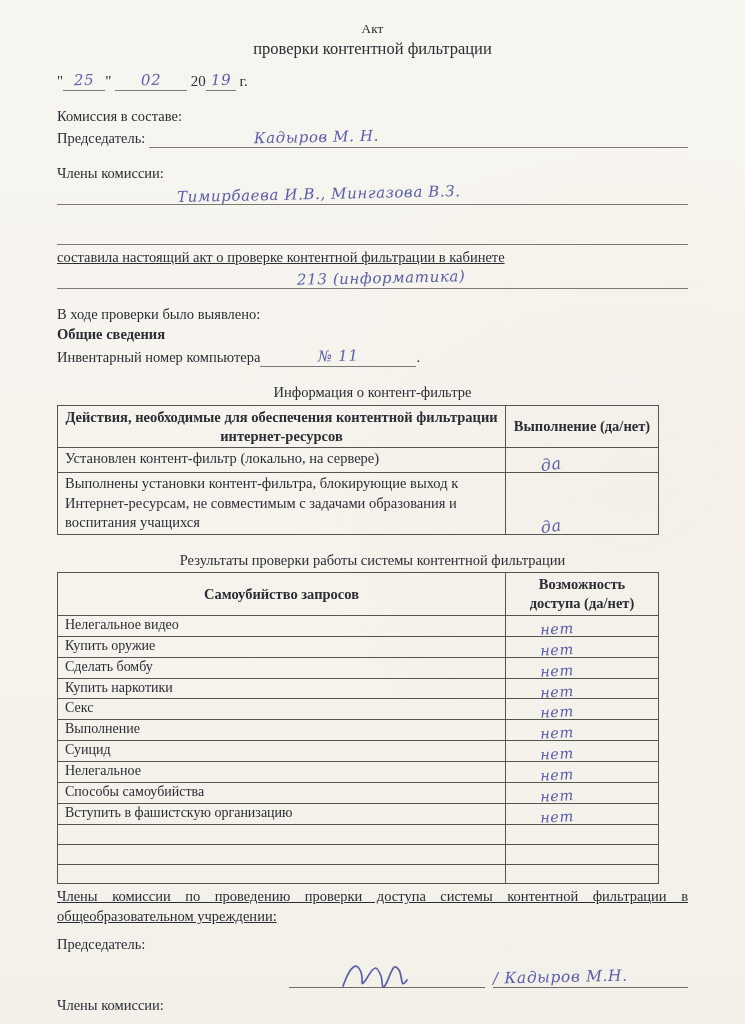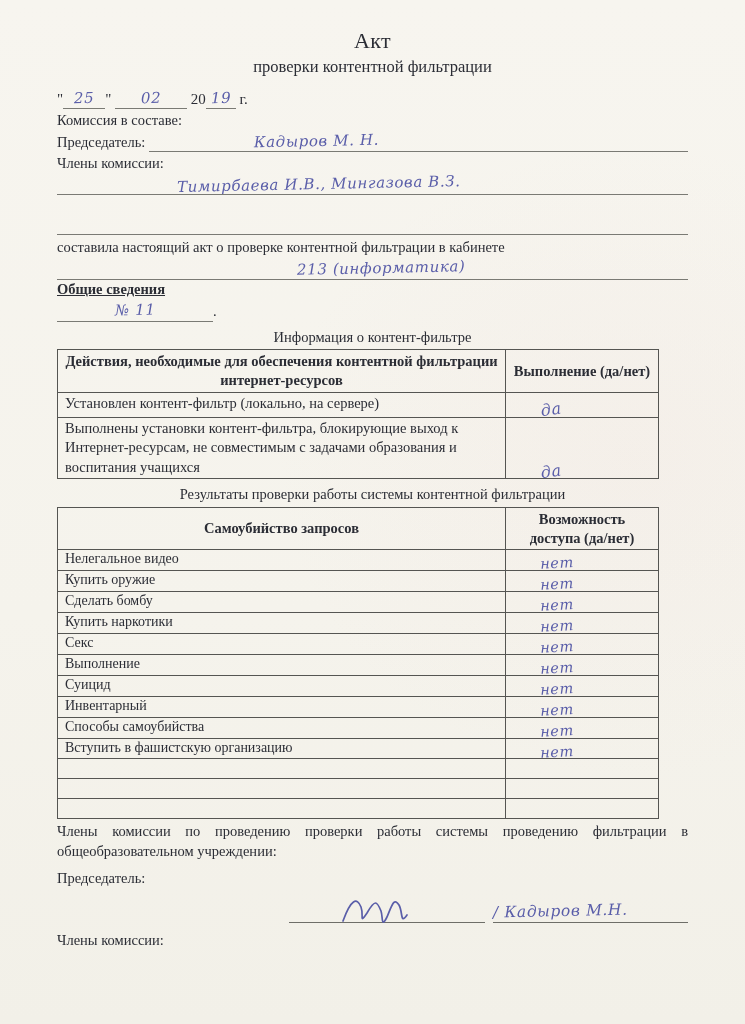--- a/index.html
+++ b/index.html
@@ -11,46 +11,46 @@
   .page{
     position:relative;width:745px;height:1024px;box-sizing:border-box;
     padding:20px 57px 0 57px;
     color:#2b2d35;
     background:
       radial-gradient(ellipse at 85% 45%, rgba(233,200,200,.10), rgba(0,0,0,0) 40%),
       linear-gradient(180deg,#f7f5ef 0%,#f5f3ec 60%,#f2f0e8 100%);
     font-size:14.5px;line-height:1.35;
   }
   .center{text-align:center;}
-  .doc-title{font-size:22px;margin-top:6px;letter-spacing:.3px;}
+  .doc-title{font-size:13px;letter-spacing:.3px;}
   .doc-subtitle{font-size:16.5px;}
-  .row{margin-top:2px;}
+  .row{margin-top:16px;}
   .hw{
     font-family:"DejaVu Serif", serif;font-style:italic;
     color:#5a5ea9;letter-spacing:.6px;font-size:15px;
     display:inline-block;transform:rotate(-1.2deg);
   }
   .uline{display:inline-block;border-bottom:1px solid #7a7a74;text-align:center;vertical-align:bottom;}
   .fline{border-bottom:1px solid #7a7a74;min-height:19px;}
   .date-line{margin-top:10px;font-size:15px;}
   .d-day{width:42px;}
   .d-month{width:72px;}
   .d-year{width:30px;}
   .label-line{display:flex;align-items:flex-end;}
   .label-line .fill{flex:1;border-bottom:1px solid #7a7a74;margin-left:4px;}
   .chair-hw{margin-left:105px;margin-bottom:-3px;}
   .members-line .hw{margin-left:120px;margin-bottom:-2px;}
   .blankline{margin-top:20px;}
-  p.just{text-align:justify;margin:3px 0 0 0;}
+  p.just{text-align:justify;margin:3px 0 0 0;text-decoration:underline;}
   .cab-line .hw{margin-left:240px;margin-bottom:-4px;}
-  .bold{font-weight:bold;text-decoration:underline;}
+  .bold{font-weight:bold;}
   .inv-row{display:flex;align-items:flex-end;margin-top:1px;}
   .inv-fill{width:156px;border-bottom:1px solid #7a7a74;text-align:center;}
   .inv-fill .hw{margin-bottom:-2px;}
-  .tbl-title{text-align:center;margin-top:6px;margin-bottom:2px;}
+  .tbl-title{text-align:center;margin-top:16px;margin-bottom:2px;}
   table.tbl{border-collapse:collapse;width:601px;table-layout:fixed;}
   table.tbl,.tbl th,.tbl td{border:1px solid #555552;}
   .tbl th{font-weight:bold;text-align:center;padding:2px 6px;font-size:14.5px;line-height:1.3;}
   .tbl col.c1{width:448px;}
   .tbl col.c2{width:153px;}
   .tbl td{padding:1px 7px;font-size:14.5px;vertical-align:top;}
   .tbl td.cell-hw{text-align:left;padding-left:34px;vertical-align:bottom;}
   .tbl td.cell-hw .hw{transform:rotate(-8deg) translateY(5px);font-size:16px;}
   #table2 td{height:16px;padding-top:0;padding-bottom:0;font-size:14px;}
   #table2 td.cell-hw .hw{transform:rotate(-3deg) translateY(4px);font-size:14.5px;}
@@ -86,23 +86,25 @@
     <span class="fill"><span class="hw chair-hw">Кадыров М. Н.</span></span>
   </div>
 
   <div class="row">Члены комиссии:</div>
   <div class="fline members-line"><span class="hw">Тимирбаева И.В., Мингазова В.З.</span></div>
   <div class="fline blankline"></div>
 
   <p class="just">составила настоящий акт о проверке контентной фильтрации в кабинете</p>
   <div class="fline cab-line"><span class="hw">213 (информатика)</span></div>
 
+  <div class="row">В ходе проверки было выявлено:</div>
   <div class="bold">Общие сведения</div>
 
   <div class="inv-row">
+    <span>Инвентарный номер компьютера</span>
     <span class="inv-fill"><span class="hw">№ 11</span></span>
     <span>.</span>
   </div>
 
   <div class="tbl-title">Информация о контент-фильтре</div>
   <table class="tbl" id="table1">
     <colgroup>
         <col class="c1">
         <col class="c2">
       </colgroup>
@@ -160,21 +162,21 @@
         </tr>
         <tr>
           <td>Выполнение</td>
           <td class="cell-hw"><span class="hw">нет</span></td>
         </tr>
         <tr>
           <td>Суицид</td>
           <td class="cell-hw"><span class="hw">нет</span></td>
         </tr>
         <tr>
-          <td>Инвентарный</td>
+          <td>Нелегальное</td>
           <td class="cell-hw"><span class="hw">нет</span></td>
         </tr>
         <tr>
           <td>Способы самоубийства</td>
           <td class="cell-hw"><span class="hw">нет</span></td>
         </tr>
         <tr>
           <td>Вступить в фашистскую организацию</td>
           <td class="cell-hw"><span class="hw">нет</span></td>
         </tr>
@@ -186,21 +188,21 @@
           <td>&nbsp;</td>
           <td class="cell-hw">&nbsp;</td>
         </tr>
         <tr>
           <td>&nbsp;</td>
           <td class="cell-hw">&nbsp;</td>
         </tr>
       </tbody>
   </table>
 
-  <p class="just closing">Члены комиссии по проведению проверки работы системы проведению фильтрации в общеобразовательном учреждении:</p>
+  <p class="just closing">Члены комиссии по проведению проверки доступа системы контентной фильтрации в общеобразовательном учреждении:</p>
 
   <div class="sig-label">Председатель:</div>
 
   <div class="sig-row first">
     <span class="sig-sign">
       <svg width="96" height="34" viewBox="0 0 96 34">
         <path class="sq" d="M6 26 C 14 4, 20 2, 24 12 C 27 20, 22 30, 30 18 C 38 4, 40 6, 44 16 C 46 22, 44 34, 50 22 C 55 10, 57 2, 62 10 C 66 17, 63 30, 70 20"></path>
       </svg>
     </span>
     <span class="sig-name"><span class="hw">/ Кадыров М.Н.</span></span>

